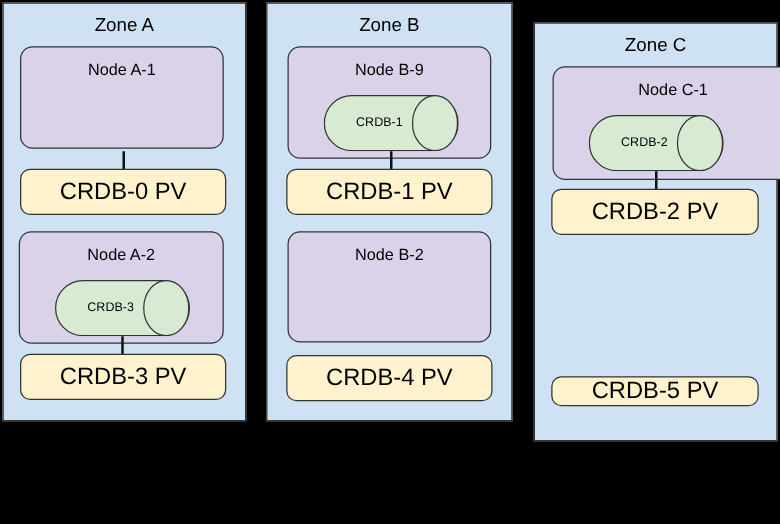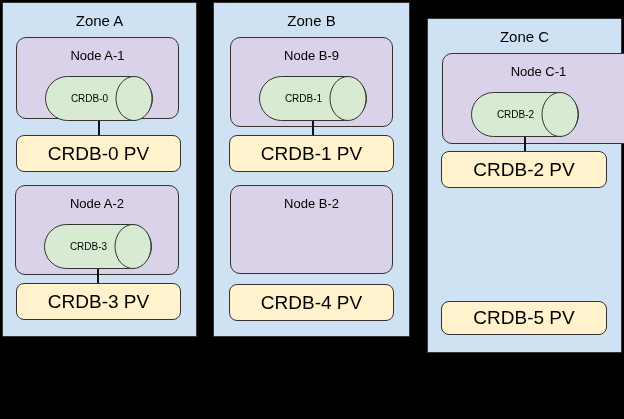--- a/index.html
+++ b/index.html
@@ -79,39 +79,32 @@
   #zone-b .node-1 { left: 16px; top: 34px;  width: 163px; height: 90px; }
   #zone-b .conn-1 { left: 98px; top: 118px; height: 15px; }
   #zone-b .pv-1   { left: 15px; top: 132px; width: 165px; height: 37px; }
   #zone-b .node-2 { left: 16px; top: 182px; width: 163px; height: 89px; }
   #zone-b .pv-2   { left: 15px; top: 281px; width: 165px; height: 37px; }
 
   
   #zone-c .node-1 { left: 14px; top: 34px;  width: 193px; height: 91px; }
   #zone-c .conn-1 { left: 96px; top: 118px; height: 15px; }
   #zone-c .pv-1   { left: 13px; top: 132px; width: 166px; height: 37px; }
-  #zone-c .pv-2   { left: 13px; top: 282px; width: 166px; height: 34px; }
+  #zone-c .pv-2   { left: 13px; top: 282px; width: 166px; height: 24px; }
 </style>
 </head>
 <body>
 
 <div class="diagram">
 
   <div class="zone" id="zone-a">
     <div class="zone-label">Zone A</div>
 
     <div class="node node-1">
       <div class="node-label">Node A-1</div>
-      <div class="cyl">
-        <svg width="108" height="45" viewBox="0 0 108 45">
-          <rect x="0.5" y="0.5" width="107" height="44" rx="22" ry="22"></rect>
-          <ellipse cx="89" cy="22.5" rx="18" ry="22"></ellipse>
-        </svg>
-        <div class="cyl-label">CRDB-0</div>
-      </div>
     </div>
     <div class="connector conn-1"></div>
     <div class="pv pv-1">
       <span>CRDB-0 PV</span>
     </div>
 
     <div class="node node-2">
       <div class="node-label">Node A-2</div>
       <div class="cyl">
         <svg width="108" height="45" viewBox="0 0 108 45">

